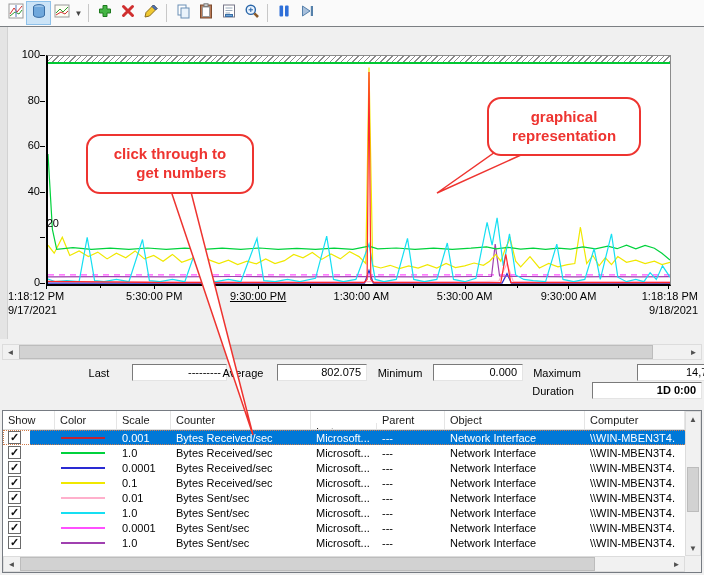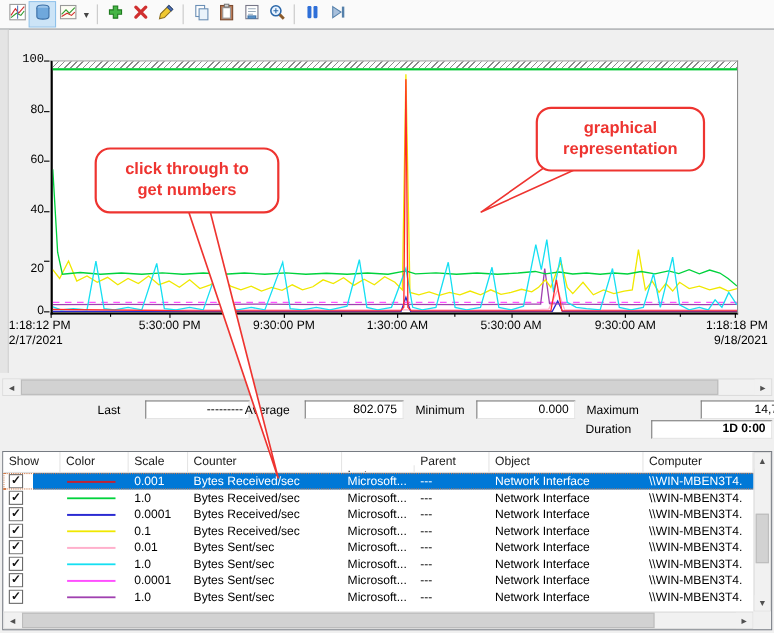--- a/index.html
+++ b/index.html
@@ -156,36 +156,36 @@
           <polyline points="0.0,220.9 62.2,220.7 124.4,220.9 186.6,220.5 248.8,220.9 311.0,220.7 373.2,220.9 435.4,220.5 443.5,220.5 447.2,188.1 451.6,220.0 466.5,220.5 497.6,220.7 528.7,220.9 559.8,220.7 590.9,220.9 622.0,220.7" fill="none" stroke="#a040b0" stroke-width="1.2"></polyline>
           <polyline points="0.0,189.2 6.2,197.2 14.3,181.3 21.8,199.5 31.1,194.9 40.4,200.6 49.8,196.1 59.1,202.9 68.4,197.2 77.8,201.8 87.1,194.9 96.4,202.9 105.7,199.5 115.1,205.2 124.4,198.4 133.7,206.3 143.1,202.9 152.4,197.2 161.7,204.1 171.0,207.5 180.4,204.1 189.7,208.6 199.0,205.2 208.4,207.9 217.7,202.9 227.0,207.5 236.4,204.7 245.7,198.4 255.0,201.8 264.3,196.5 273.7,203.4 283.0,197.9 292.3,202.9 301.7,195.6 311.0,200.6 317.8,207.5 321.0,11.4 324.7,209.8 332.8,212.0 342.1,209.3 351.4,212.5 360.8,209.8 370.1,212.0 379.4,208.6 388.8,212.0 398.1,207.5 407.4,211.6 416.7,209.8 426.1,207.0 435.4,209.3 441.6,205.2 447.8,198.4 452.8,205.2 457.8,191.5 462.1,182.4 467.7,205.2 472.7,210.9 482.0,200.6 491.4,212.0 500.7,207.5 510.0,210.9 519.4,208.6 526.8,207.5 532.4,171.0 538.7,207.5 544.9,199.5 551.1,209.8 557.3,201.8 563.5,208.6 569.8,200.6 578.5,206.3 587.8,204.1 597.1,207.5 606.4,205.2 613.9,208.6 622.0,206.3" fill="none" stroke="#f0e800" stroke-width="1.2"></polyline>
           <polyline points="0.0,98.0 4.4,173.3 8.7,193.3 24.9,191.7 43.5,193.3 62.2,192.2 80.9,193.3 99.5,192.0 118.2,193.3 136.8,192.2 155.5,193.3 174.2,192.2 192.8,193.3 211.5,192.0 230.1,193.3 248.8,192.4 267.5,193.3 286.1,192.2 304.8,193.3 321.0,190.2 329.7,192.9 348.3,192.0 367.0,193.3 385.6,192.2 404.3,193.3 423.0,192.2 438.5,190.8 447.8,192.9 460.3,191.3 472.7,193.1 485.2,192.2 497.6,193.3 510.0,192.2 522.5,193.1 534.9,190.8 547.4,192.9 559.8,190.2 569.1,192.7 578.5,189.2 587.8,192.9 597.1,189.5 606.4,192.2 613.9,197.2 622.0,204.1" fill="none" stroke="#00d23c" stroke-width="1.2"></polyline>
           <polyline points="0.0,223.0 7.5,225.7 18.7,224.6 31.1,225.7 39.2,181.3 46.6,224.6 56.0,225.7 68.4,223.4 80.9,225.7 94.5,183.5 101.4,224.6 112.0,225.7 124.4,223.4 136.8,225.7 151.1,184.7 158.0,224.6 167.9,225.7 180.4,223.4 192.8,225.7 209.0,182.4 215.8,224.6 227.0,225.7 239.5,223.4 251.9,225.7 267.5,222.3 278.7,180.1 285.5,223.4 295.4,225.7 307.9,223.4 321.0,188.1 327.2,223.4 335.9,225.7 348.3,223.4 359.5,182.4 365.7,223.4 376.3,225.7 388.8,223.4 399.3,187.0 405.5,223.4 416.7,225.7 427.9,222.3 439.1,166.4 444.1,189.2 449.1,161.9 455.3,209.8 461.5,177.8 467.7,218.9 475.8,223.4 485.2,224.6 497.6,225.7 508.8,188.1 515.0,223.4 525.6,225.7 536.8,223.4 546.1,192.7 552.3,223.4 563.5,177.8 569.8,221.2 578.5,225.7 587.8,223.4 595.9,225.7 602.1,216.6 608.3,223.4 614.5,209.8 622.0,221.2" fill="none" stroke="#16dff2" stroke-width="1.2"></polyline>
           <polyline points="0.0,225.3 124.4,226.6 248.8,226.6 316.0,226.6 319.1,223.4 321.0,16.0 322.8,223.4 325.9,226.6 373.2,226.6 435.4,226.6 452.8,226.6 457.8,198.4 462.8,226.6 528.7,226.6 622.0,226.6" fill="none" stroke="#ff2a2a" stroke-width="1.2"></polyline>
         </svg>
       <div class="hatch"></div>
     </div>
   <div class="ylab" style="top: 249px;">0</div>
       <div class="ytick" style="top: 256px;"></div>
-      <div class="ylab" style="top: 211px;">20</div>
+      <div class="ylab" style="top: 190px; padding-left: 19px;">20</div>
       <div class="ytick" style="top: 210.4px;"></div>
       <div class="ylab" style="top: 157.8px;">40</div>
       <div class="ytick" style="top: 164.8px;"></div>
       <div class="ylab" style="top: 112.2px;">60</div>
       <div class="ytick" style="top: 119.2px;"></div>
       <div class="ylab" style="top: 66.6px;">80</div>
       <div class="ytick" style="top: 73.6px;"></div>
-      <div class="ylab" style="top: 21px; font-family: Liberation Mono, monospace;">100</div>
+      <div class="ylab" style="top: 21px;">100</div>
       <div class="ytick" style="top: 28px;"></div>
       <div class="xlab" style="left: 8px;">1:18:12 PM
-2/17/2021</div>
+9/17/2021</div>
       <div class="xtick" style="left: 46px;"></div>
       <div class="xlab" style="left: 154.228px; transform: translateX(-50%); text-align: center;">5:30:00 PM</div>
       <div class="xtick" style="left: 154.228px;"></div>
-      <div class="xlab" style="left: 258.102px; transform: translateX(-50%); text-align: right;">9:30:00 PM</div>
+      <div class="xlab" style="left: 258.102px; transform: translateX(-50%); text-align: right; text-decoration: underline;">9:30:00 PM</div>
       <div class="xtick" style="left: 258.102px;"></div>
       <div class="xlab" style="left: 361.354px; transform: translateX(-50%); text-align: center;">1:30:00 AM</div>
       <div class="xtick" style="left: 361.354px;"></div>
       <div class="xlab" style="left: 464.606px; transform: translateX(-50%); text-align: center;">5:30:00 AM</div>
       <div class="xtick" style="left: 464.606px;"></div>
       <div class="xlab" style="left: 568.48px; transform: translateX(-50%); text-align: center;">9:30:00 AM</div>
       <div class="xtick" style="left: 568.48px;"></div>
       <div class="xlab" style="right: 6px; text-align: right;">1:18:18 PM
 9/18/2021</div>
       <div class="xtick" style="left: 668px;"></div>
@@ -354,16 +354,16 @@
       <div class="sthumb" style="left:16px;top:0;width:575px;height:14px;"></div>
     </div>
     <div style="position:absolute;right:0;bottom:0;width:16px;height:16px;background:#f0f0f0;"></div>
   </div>
 </div>
 
 <svg id="tails" width="704" height="575" viewBox="0 0 704 575">
   <polygon points="170,188 190,188 253,435" fill="#ffffff" stroke="#ee3430" stroke-width="1.5"></polygon>
   <polygon points="498,150 532,150 437,193" fill="#ffffff" stroke="#ee3430" stroke-width="1.5"></polygon>
 </svg>
-<div class="callout" style="left:86px;top:134px;width:164px;height:56px;">click through to
+<div class="callout" style="left:86px;top:134px;width:164px;height:56px;text-align:right;">click through to
 get numbers</div>
 <div class="callout" style="left:487px;top:97px;width:150px;height:55px;">graphical
 representation</div>
 
 </body></html>

